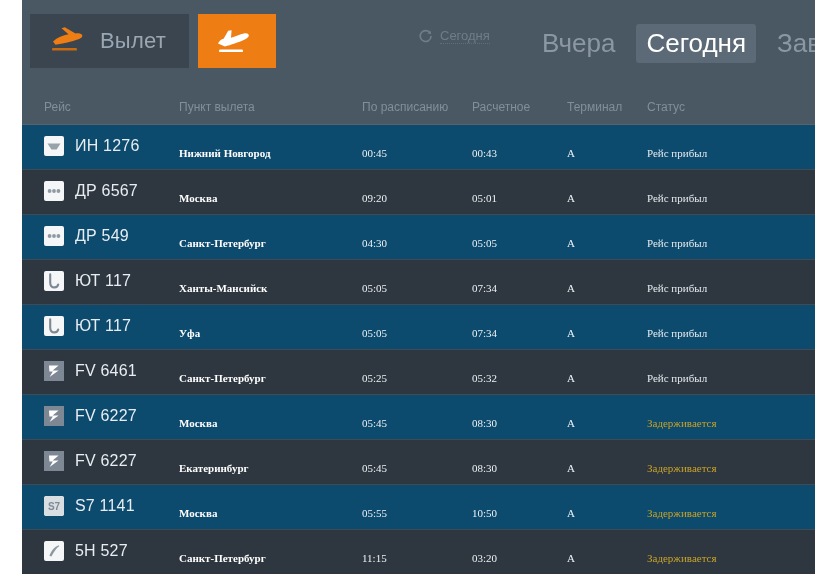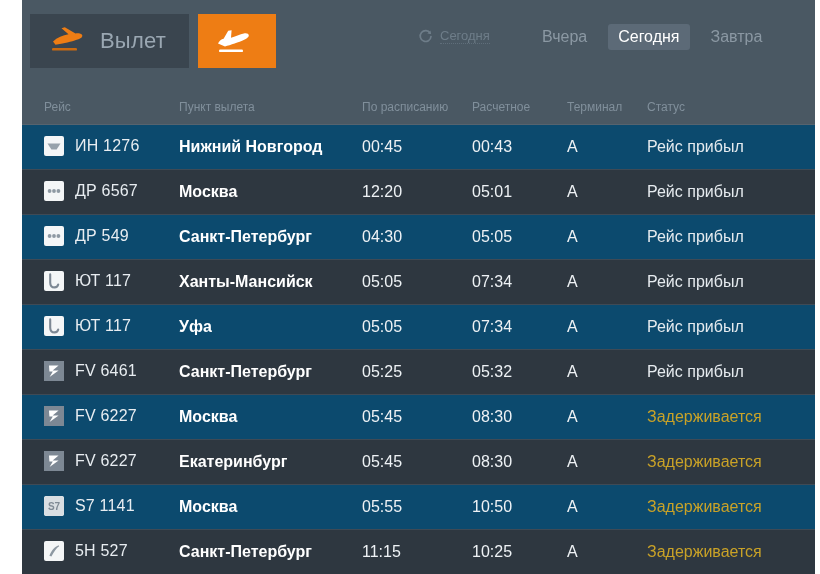--- a/index.html
+++ b/index.html
@@ -94,21 +94,21 @@
 
   
   #days {
     position: absolute;
     left: 510px;
     top: 24px;
     display: flex;
     align-items: center;
   }
   .day {
-    font-size: 16px;
+    font-size: 26px;
     color: #8b98a3;
     padding: 4px 10px;
     border-radius: 3px;
     cursor: pointer;
     user-select: none;
     white-space: nowrap;
   }
   .day + .day { margin-left: 11px; }
   .day.active {
     background: #5c6a77;
@@ -141,21 +141,21 @@
   }
 
   .row {
     position: relative;
     height: 44px;
     border-bottom: 1px solid #3f4a55;
     background: #0c4a6e;
   }
   .row:nth-child(even) { background: #2e3740; }
 
-  .row .cell { top: 13px; font-size: 16px; color: #e8edf1; white-space: nowrap; }
+  .row .cell { top: 22px; font-size: 11px; color: #e8edf1; white-space: nowrap; font-family: Liberation Serif, serif; }
   .row .col-flight { top: 11px; display: flex; align-items: center; }
   .row .flight-no { margin-left: 11px; font-size: 16px; color: #e8edf1; letter-spacing: 0.2px; }
   .row .col-origin { font-weight: bold; color: #ffffff; }
   .row .col-sched, .row .col-est, .row .col-term { color: #eef2f5; }
   .row .status-arrived { color: #e6ebef; }
   .row .status-delayed { color: #c9a227; }
 
   
   .airline {
     width: 20px; height: 20px;
@@ -252,21 +252,21 @@
             <span class="airline">
               <svg viewBox="0 0 20 20">
                 <circle cx="5.6" cy="10" r="1.9" fill="#8e99a3"></circle>
                 <circle cx="10" cy="10" r="1.9" fill="#8e99a3"></circle>
                 <circle cx="14.4" cy="10" r="1.9" fill="#8e99a3"></circle>
               </svg>
             </span>
             <span class="flight-no">ДР 6567</span>
           </div>
           <div class="cell col-origin">Москва</div>
-          <div class="cell col-sched">12:20</div>
+          <div class="cell col-sched">09:20</div>
           <div class="cell col-est">05:01</div>
           <div class="cell col-term">A</div>
           <div class="cell col-status status-arrived">Рейс прибыл</div>
         </div>
         <div class="row">
           <div class="col-flight">
             <span class="airline">
               <svg viewBox="0 0 20 20">
                 <circle cx="5.6" cy="10" r="1.9" fill="#8e99a3"></circle>
                 <circle cx="10" cy="10" r="1.9" fill="#8e99a3"></circle>
@@ -379,21 +379,21 @@
           <div class="col-flight">
             <span class="airline">
               <svg viewBox="0 0 20 20">
                 <path d="M14.6 4.2 C11 5.6 7.2 9.6 5.4 14.8 L7.4 15.6 C9.8 10.6 12.6 6.8 15.2 5.2 Z" fill="#8d98a2"></path>
               </svg>
             </span>
             <span class="flight-no">5H 527</span>
           </div>
           <div class="cell col-origin">Санкт-Петербург</div>
           <div class="cell col-sched">11:15</div>
-          <div class="cell col-est">10:25</div>
+          <div class="cell col-est">03:20</div>
           <div class="cell col-term">A</div>
           <div class="cell col-status status-delayed">Задерживается</div>
         </div>
       </div>
 
   </div>
 
 </div>
 
 </body></html>

